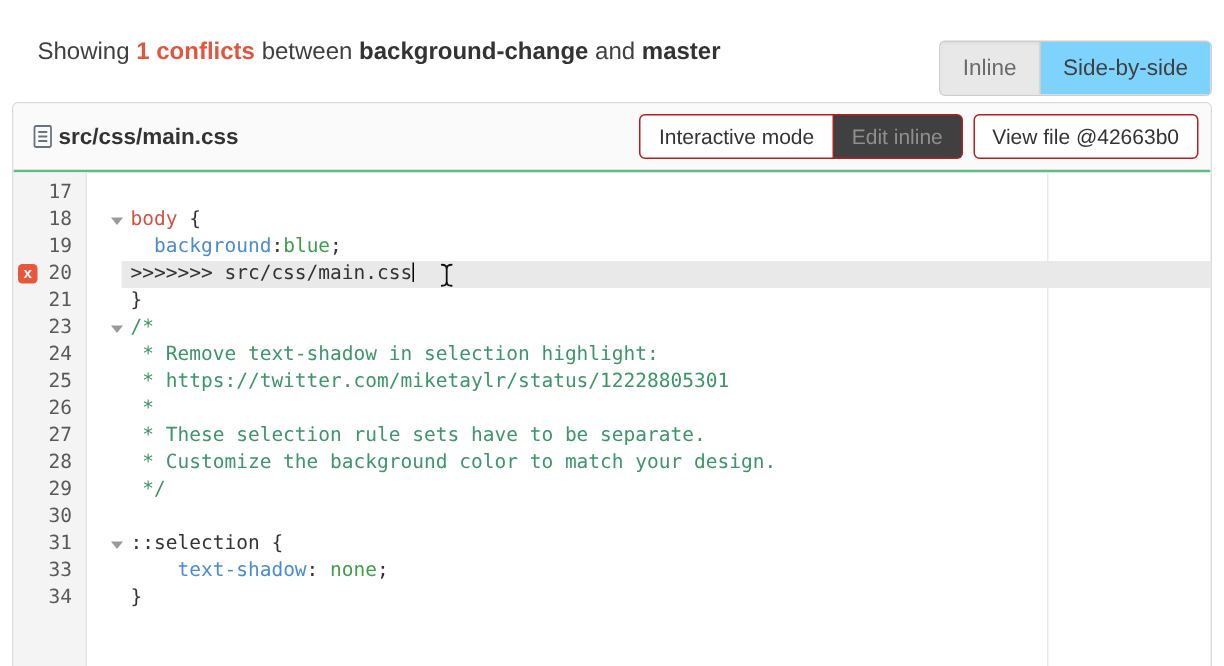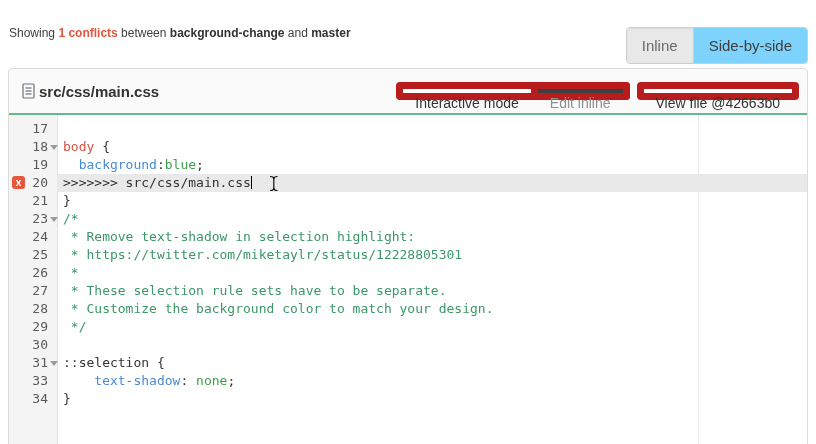--- a/index.html
+++ b/index.html
@@ -2,60 +2,60 @@
 <html><head>
 <meta charset="utf-8">
 <style>
   html,body{margin:0;padding:0;}
   body{
     width:816px;height:444px;overflow:hidden;background:#fff;position:relative;
     font-family:"Liberation Sans","DejaVu Sans",sans-serif;
     -webkit-font-smoothing:antialiased;
   }
   
-  .summary{position:absolute;left:9px;top:26px;font-size:12px;color:#404040;text-align:center;}
+  .summary{position:absolute;left:25px;top:26px;font-size:16px;color:#404040;text-align:center;}
   .summary .bold{font-weight:700;color:#333;}
   .summary .conflicts{font-weight:700;color:var(--conflict-accent,#e2563e);}
   .toggle{position:absolute;right:8px;top:27px;display:flex;height:35px;
     border:1px solid #cdcdcd;border-radius:4px;overflow:hidden;background:#fff;}
   .toggle button{height:100%;border:none;background:#7dd3fc;color:#3f3f3f;
     font-family:inherit;font-size:15px;padding:0 15px;cursor:pointer;}
   .toggle .seg-inline{background:#e8e8e8;color:#6a6a6a;border-right:1px solid #cdcdcd;
     box-shadow:inset 0 1px 2px rgba(0,0,0,.06);}
   
   .panel{position:absolute;left:8px;top:68px;width:798px;height:400px;
     border:1px solid #dcdcdc;border-radius:4px 4px 0 0;background:#fff;}
   .panel-header{box-sizing:border-box;height:46px;background:#fafafa;
     border-radius:3px 3px 0 0;display:flex;align-items:center;padding:0 8px;
     border-bottom:2px solid var(--divider-green,#65b887);}
   .file-info{display:flex;align-items:center;gap:4px;font-size:15px;font-weight:700;
     color:#333;padding-left:5px;}
   .file-icon{display:inline-flex;color:#6a737d;}
   .header-actions{margin-left:auto;display:flex;align-items:center;}
-  .btn{box-sizing:border-box;height:18px;line-height:28px;padding:0 12px;font-size:14px;
-    color:#333;background:#fff;border:7px solid #b91c1c;cursor:pointer;font-family:inherit;text-align:center;}
+  .btn{box-sizing:border-box;height:30px;line-height:28px;padding:0 12px;font-size:14px;
+    color:#333;background:#fff;border:1px solid #b91c1c;cursor:pointer;font-family:inherit;text-align:center;}
   .btn-group{display:flex;}
   .btn-group .btn:first-child{border-radius:4px 0 0 4px;}
   .btn-group .btn:last-child{border-radius:0 4px 4px 0;border-left:none;}
   .btn-edit-inline{background:#404040;color:#8f8f8f;box-shadow:inset 0 1px 2px rgba(0,0,0,.05);}
   .btn-view{border-radius:4px;margin-left:7px;}
   
   .editor{position:absolute;top:46px;left:0;right:0;bottom:0;overflow:hidden;
     font-family:"DejaVu Sans Mono","Liberation Mono",monospace;font-size:13px;
     cursor:text;}
   .gutter-bg{position:absolute;left:0;top:0;bottom:0;width:48px;background:#f4f4f4;
     border-right:1px solid #e3e3e3;z-index:0;}
   .ruler{position:absolute;left:689px;top:0;bottom:0;width:1px;background:#e9e9e9;z-index:0;}
   .code-row{position:relative;display:flex;height:18px;line-height:18px;z-index:1;}
   .code-row.clip{height:5px;overflow:hidden;}
   .code-row.clip .gutter-cell,.code-row.clip .code-cell{margin-top:-13px;}
   .gutter-cell{flex:none;box-sizing:border-box;width:48px;text-align:right;
     padding-right:9px;color:#595959;position:relative;}
   .code-cell{flex:1;padding-left:6px;white-space:pre;color:var(--plain-text,#333);
-    position:relative;}
+    position:relative;margin-left:24px;}
   .code-row.active .code-cell{background:var(--active-line-bg,#e9e9e9);}
   .tok-sel{color:var(--selector-red,#d35244);}
   .tok-prop{color:var(--property-blue,#4a8bd1);}
   .tok-atom{color:var(--property-blue,#4a8bd1);}
   .tok-val{color:var(--value-green,#3f9e49);}
   .tok-com{color:var(--comment-green,#3c9668);}
   .tok-plain{color:var(--plain-text,#333);}
   .fold-marker{position:absolute;left:-7px;top:7px;width:0;height:0;
     border-left:4px solid transparent;border-right:4px solid transparent;
     border-top:5px solid #9b9b9b;}

